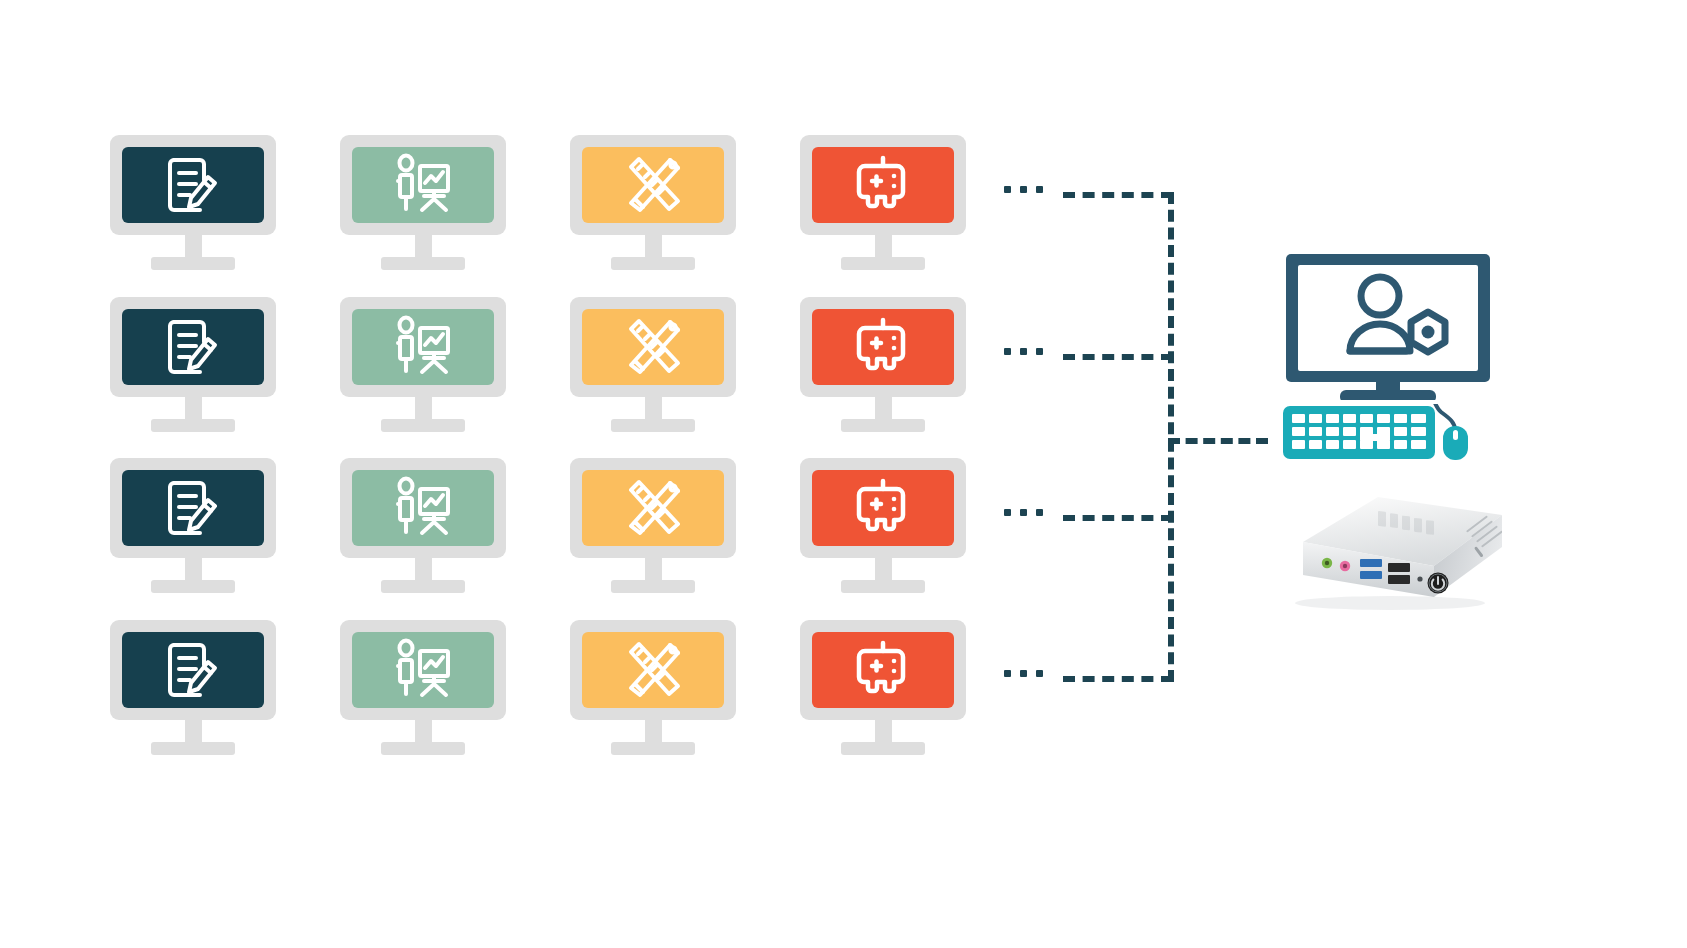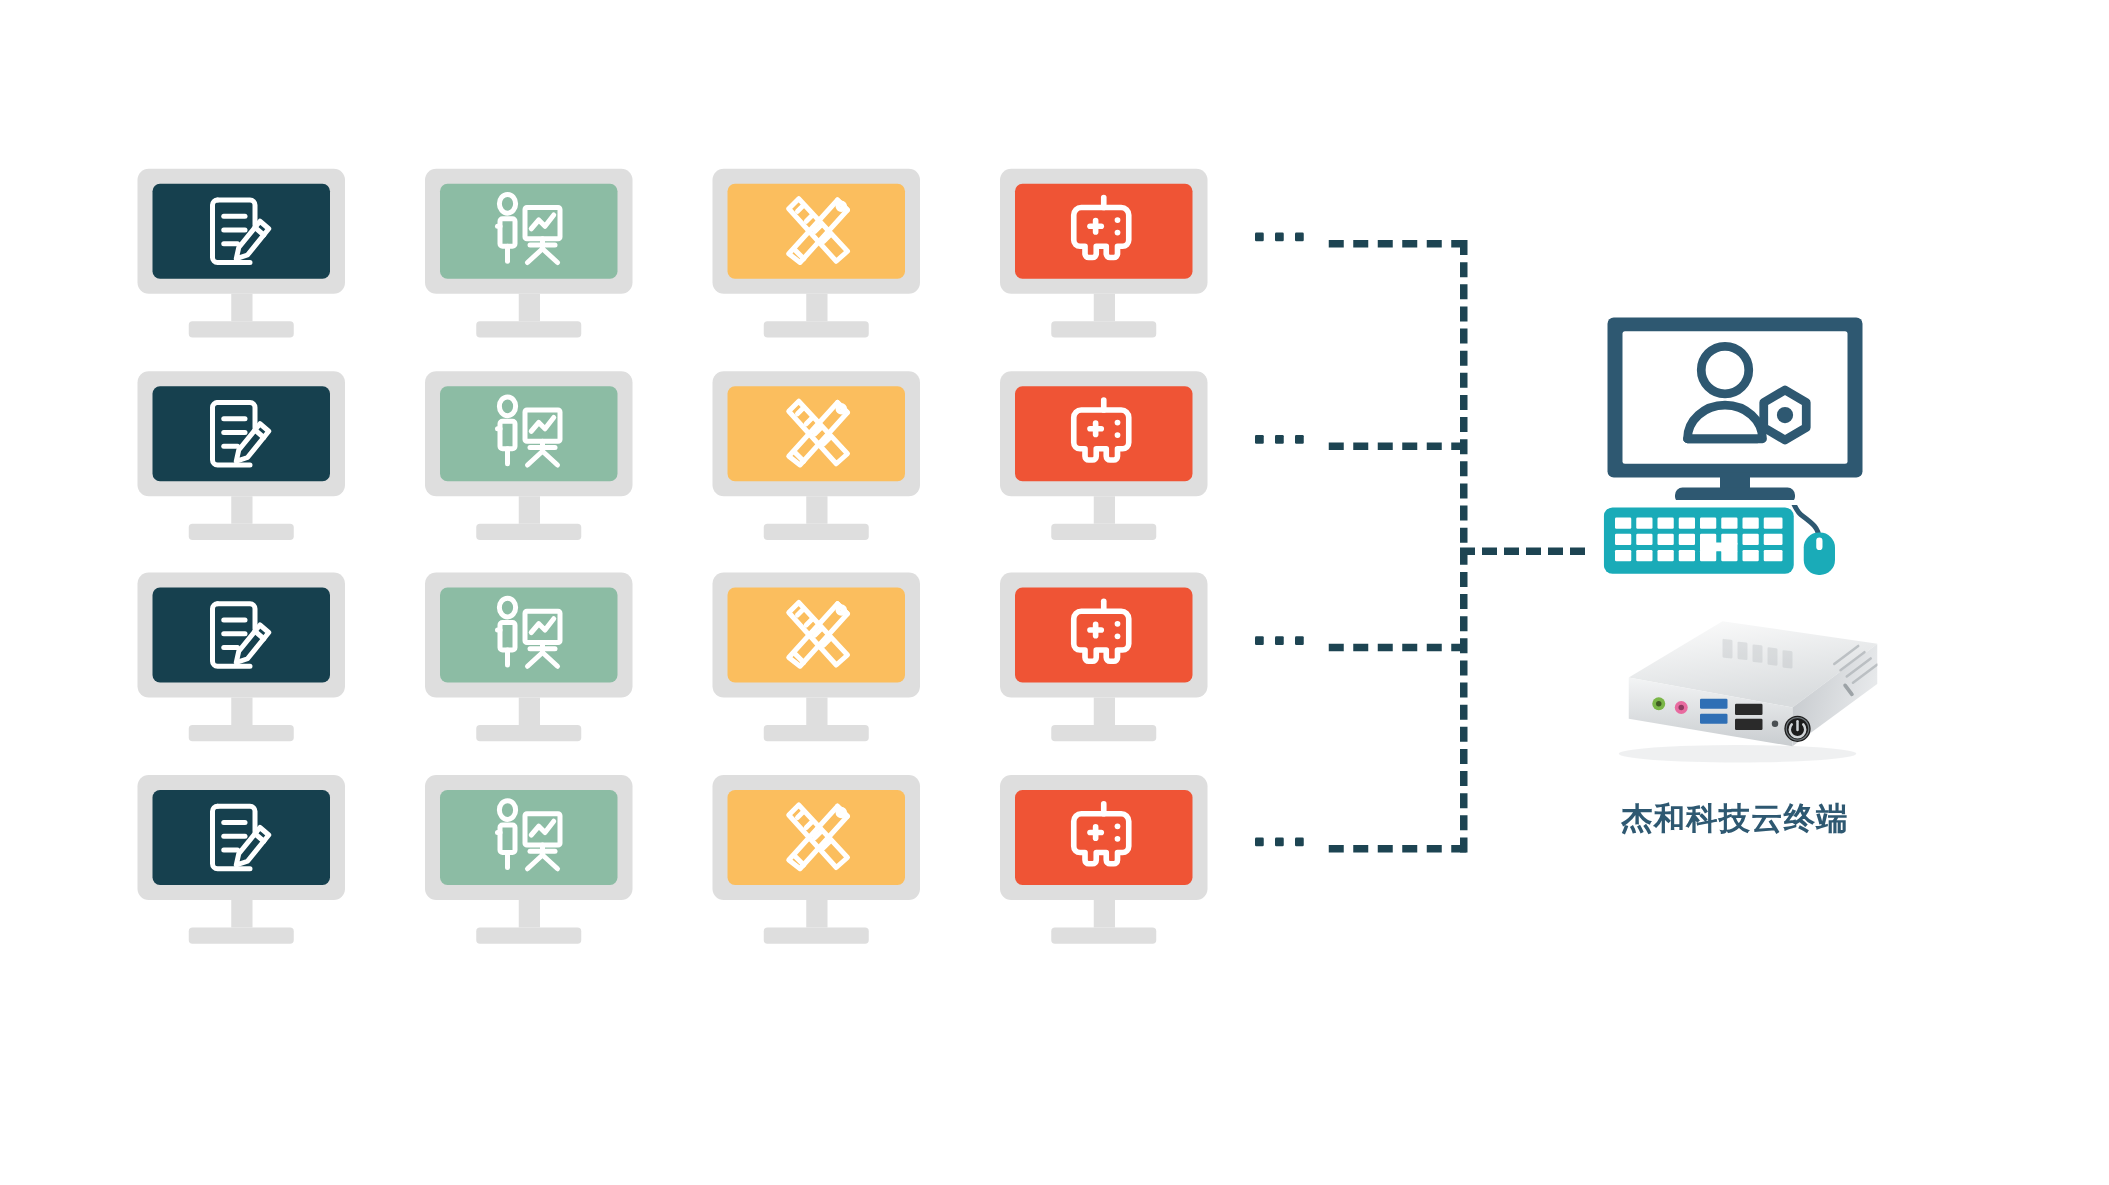--- a/index.html
+++ b/index.html
@@ -565,15 +565,14 @@
         <path d="M168 90 v7" stroke="#cfd3d6" stroke-width="2" stroke-linecap="round"></path>
         <path d="M163.4 92.5 a6.2 6.2 0 1 0 9.2 0" fill="none" stroke="#cfd3d6" stroke-width="2" stroke-linecap="round"></path>
       </g>
 
       <rect x="204" y="61" width="3" height="12" rx="1.5" fill="#9da3a7" transform="rotate(-37 204 61)"></rect>
 
       <ellipse cx="120" cy="116" rx="95" ry="7" fill="#9aa0a5" opacity="0.16"></ellipse>
     </svg>
   </div>
 
-  <div id="terminal-label">杰和科技云终端</div>
 
 </div>
 
 </body></html>

